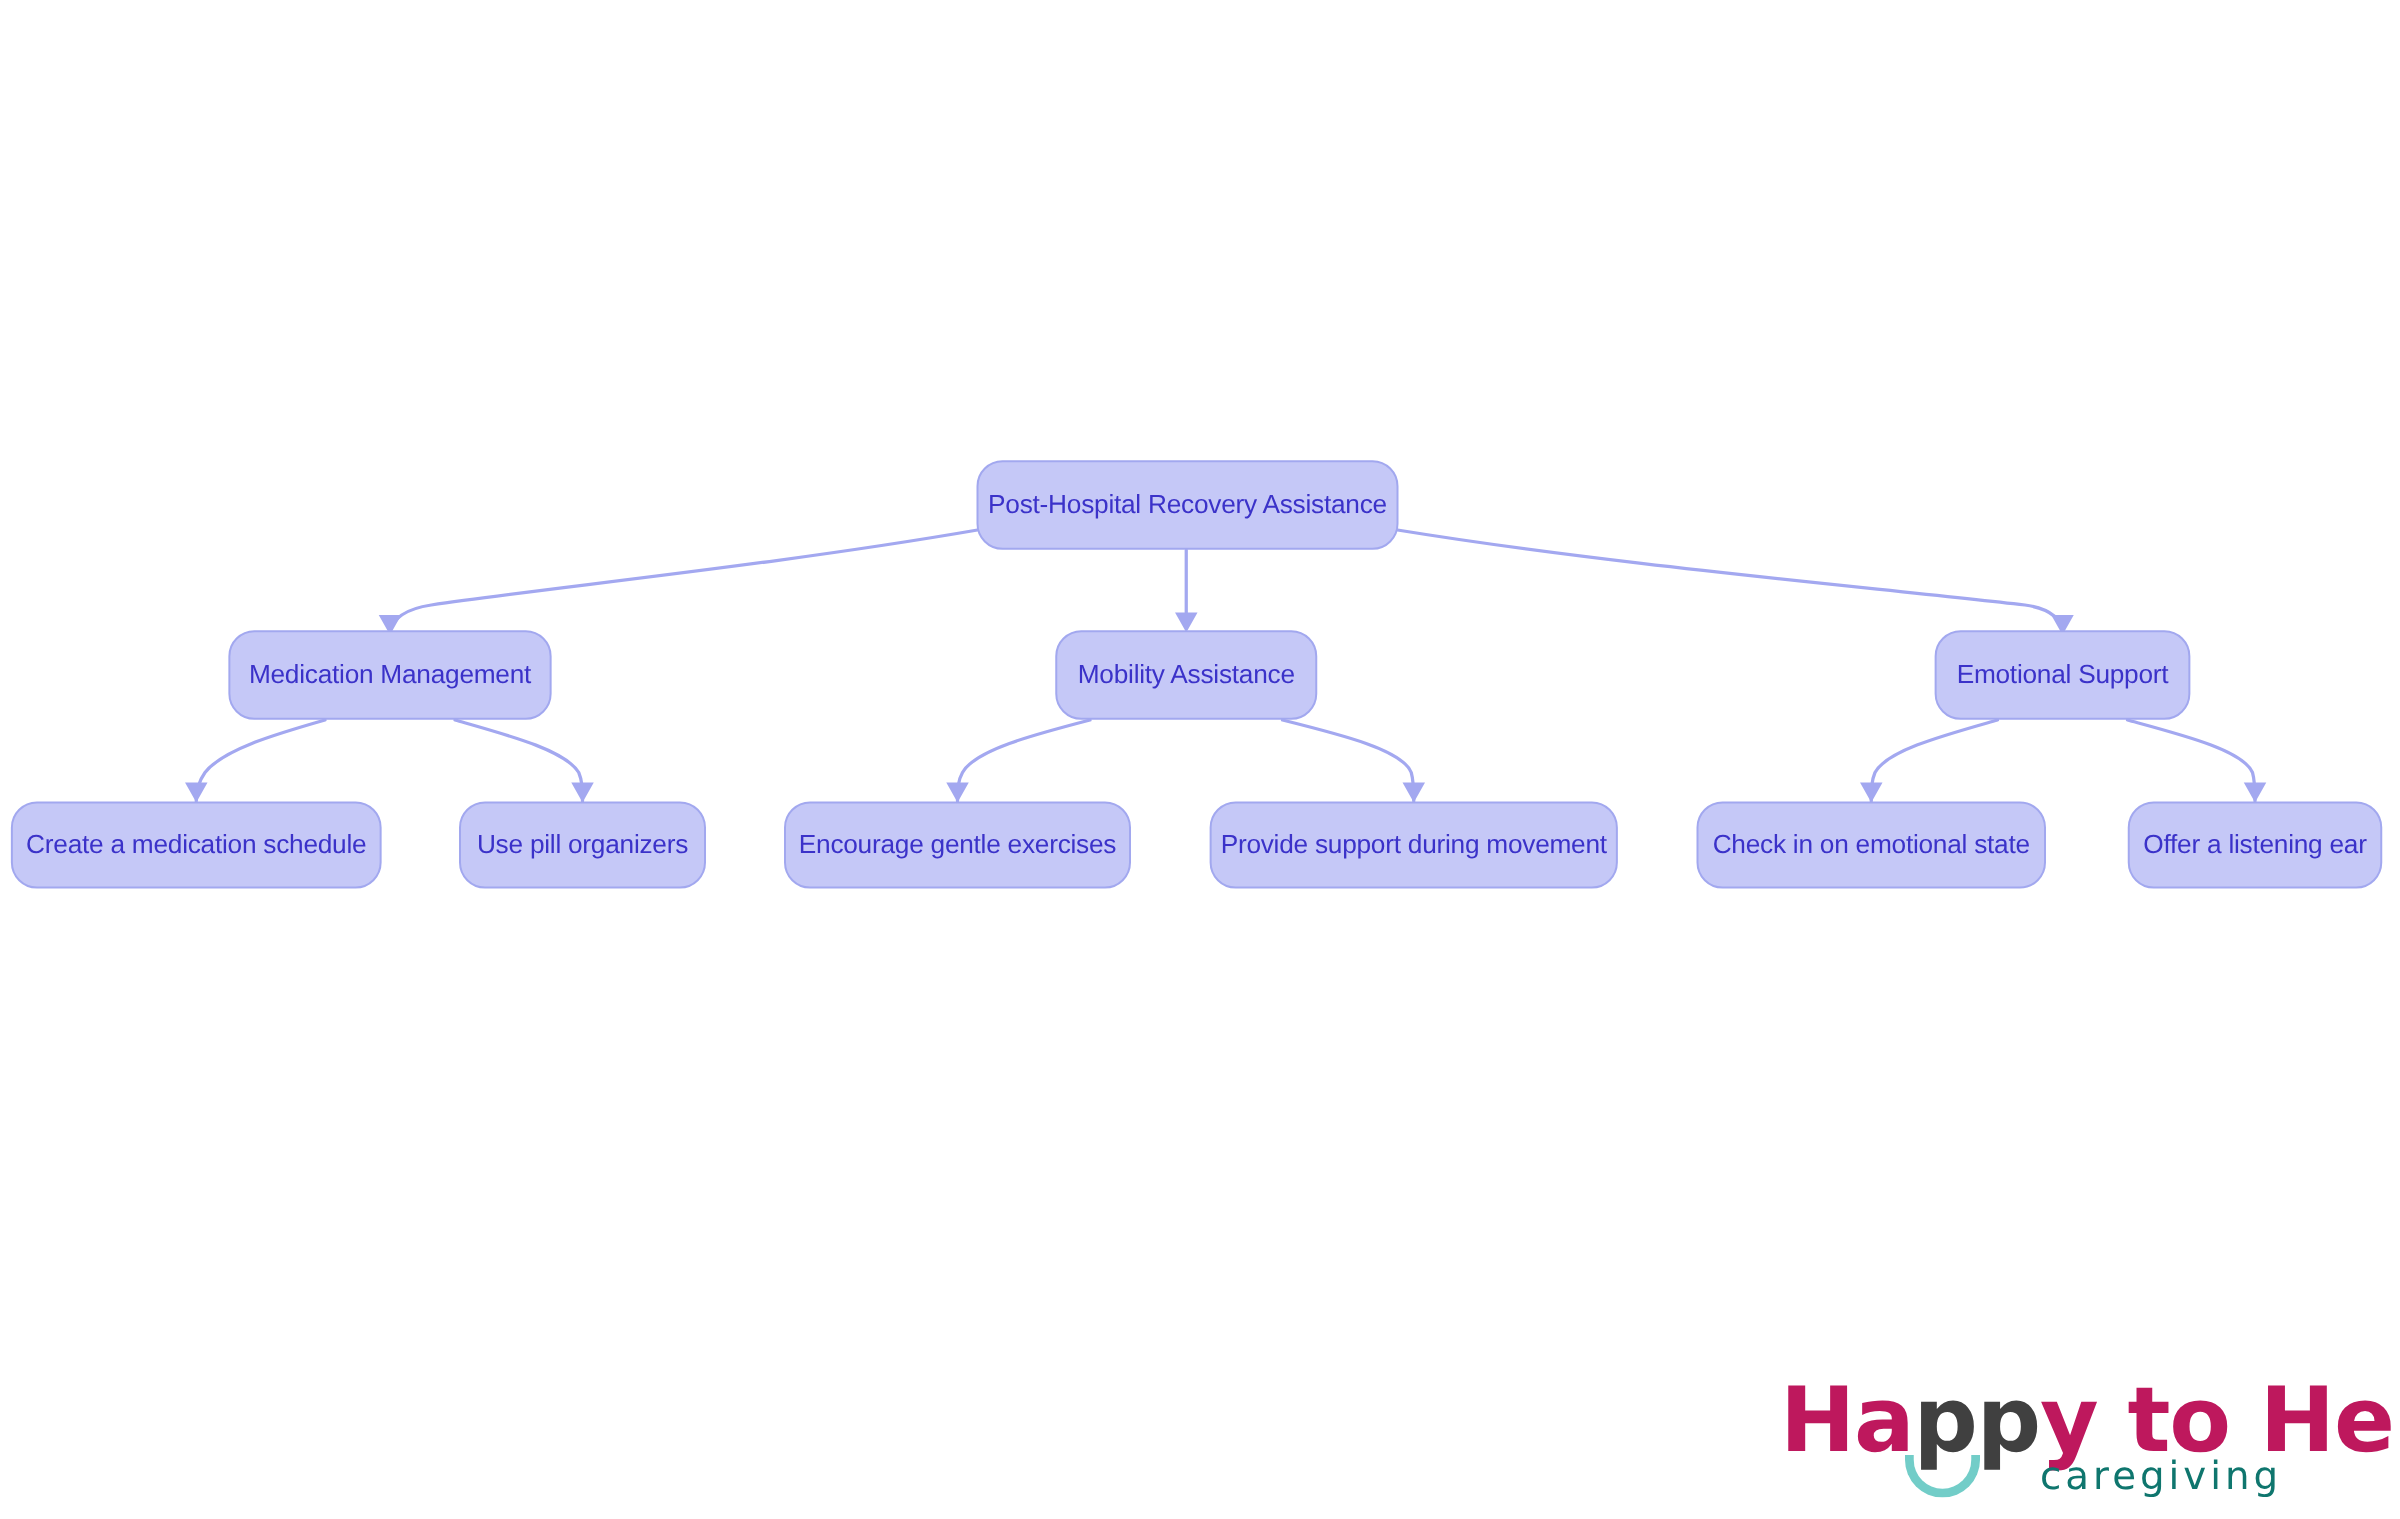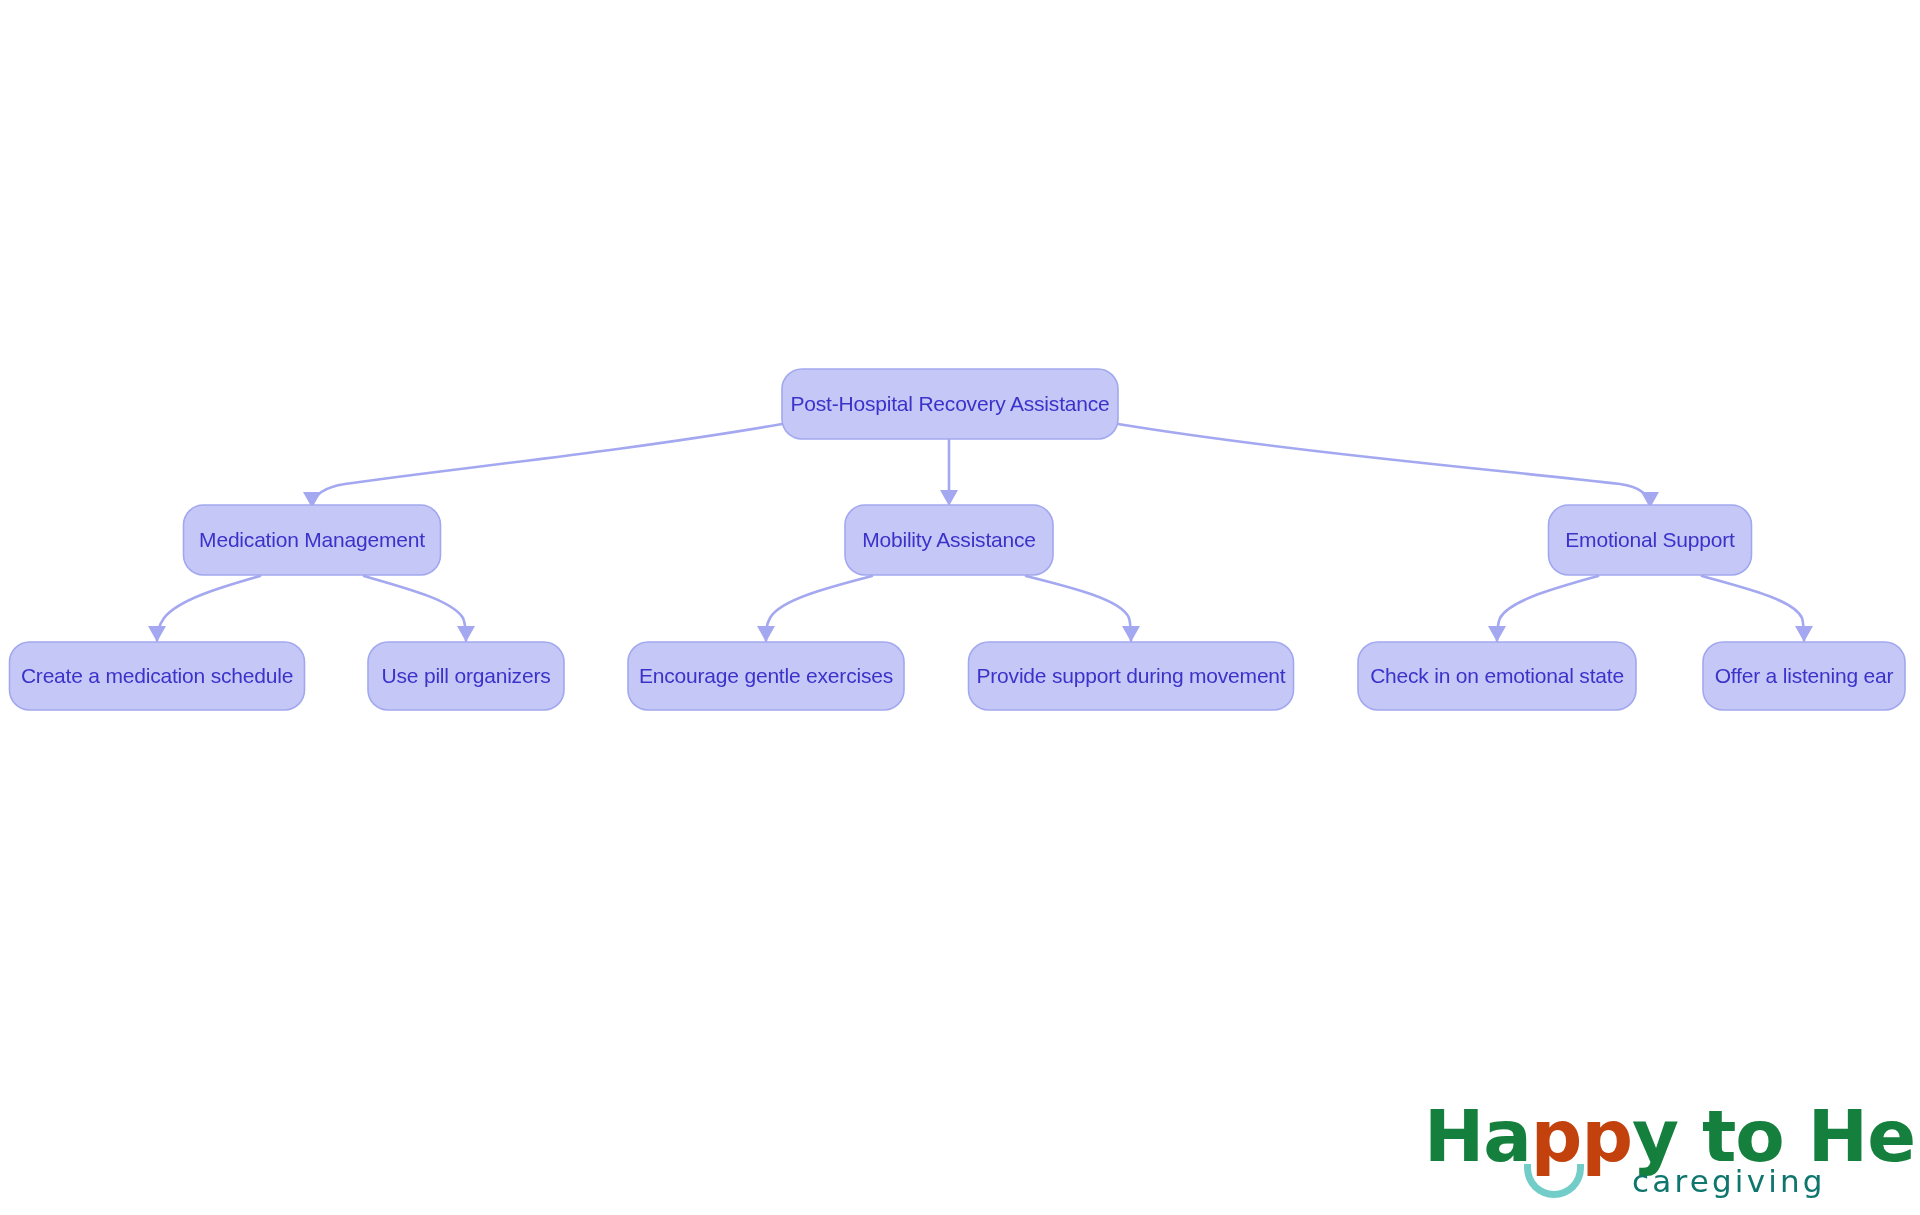--- a/index.html
+++ b/index.html
@@ -57,22 +57,22 @@
     position: absolute;
     left: 0;
     top: 0;
     font-family: "DejaVu Sans", sans-serif;
     font-weight: bold;
     font-size: 72px;
     letter-spacing: -1px;
     line-height: 1;
     white-space: pre;
   }
-  .coral { color: #15803d; margin-top: 18px; }
-  .teal  { color: #c2410c; }
+  .coral { color: #be185d; margin-top: 18px; }
+  .teal  { color: #404040; }
   #logo-sub {
     position: absolute;
     left: 208px;
     top: 63px;
     font-family: "DejaVu Sans", sans-serif;
     font-size: 31px;
     letter-spacing: 3.2px;
     color: #0f766e;
     white-space: pre;
   }

